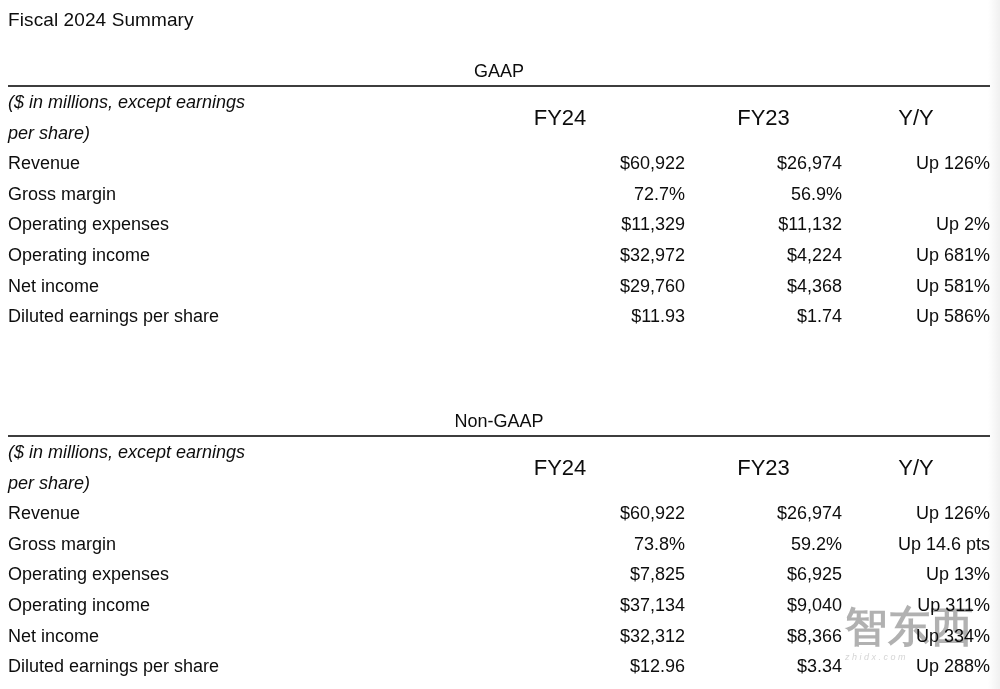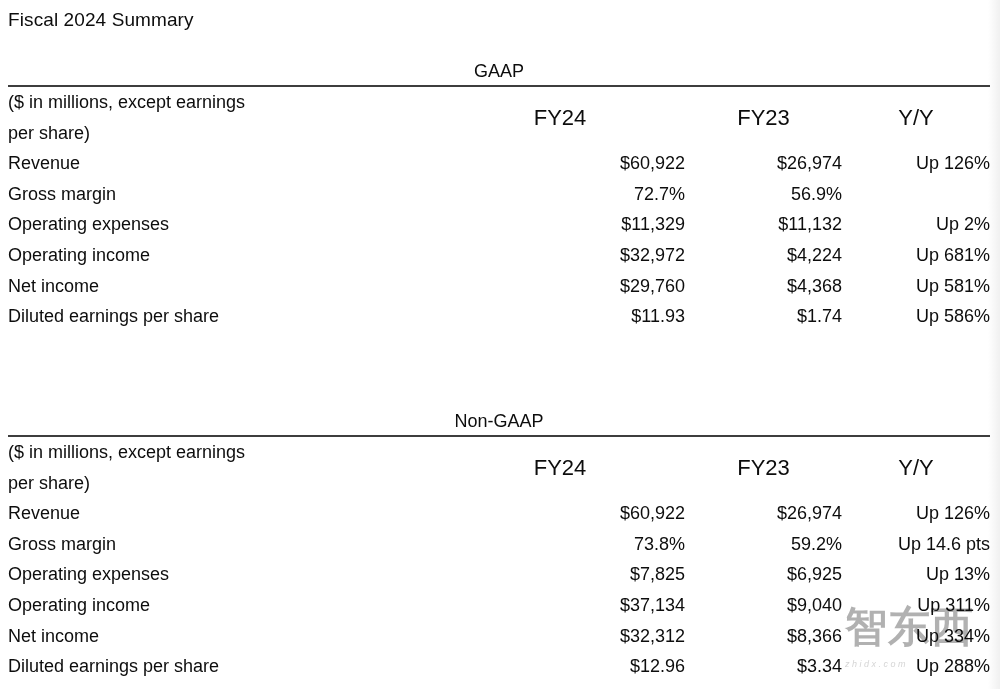--- a/index.html
+++ b/index.html
@@ -58,20 +58,21 @@
   }
   .header-row, .row {
     display: grid;
     grid-template-columns: 1fr 250px 157px 148px;
     align-items: center;
   }
   .header-row {
     height: 61px;
   }
   .note {
+    font-style: italic;
     font-size: 18px;
     line-height: 30.5px;
     align-self: center;
   }
   .col-head {
     text-align: center;
     font-size: 22px;
   }
   .rows { }
   .row {
@@ -98,21 +99,21 @@
     color: #737373;
     opacity: 0.55;
     font-weight: bold;
   }
   .watermark .wm-subtext {
     font-size: 9px;
     font-style: italic;
     letter-spacing: 2.5px;
     color: #c4c4c4;
     opacity: 0.7;
-    margin-top: 9px;
+    margin-top: 2px;
   }
 </style>
 </head>
 <body>
 
 <div class="page">
 
   <div class="page-title">Fiscal 2024 Summary</div>
 
   <section class="fin-table first">

